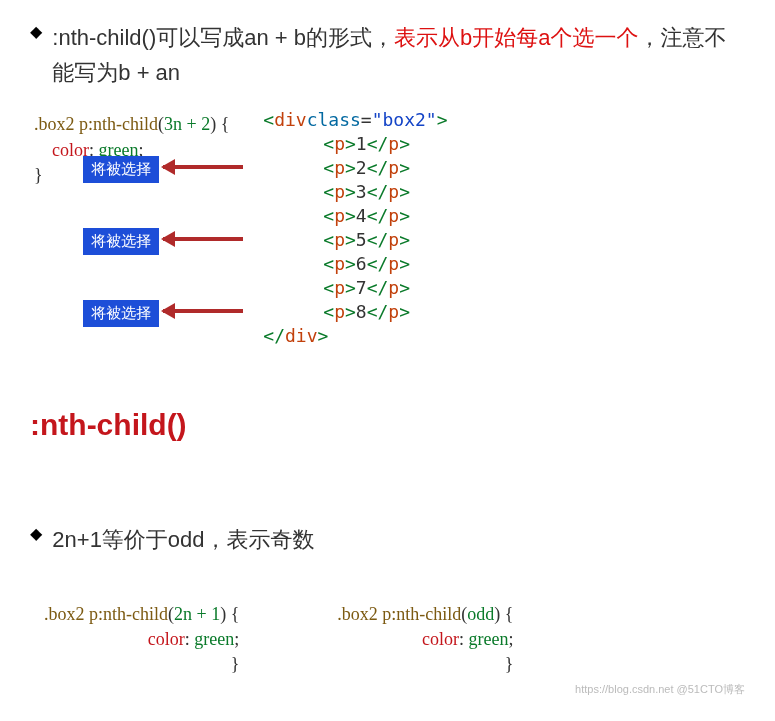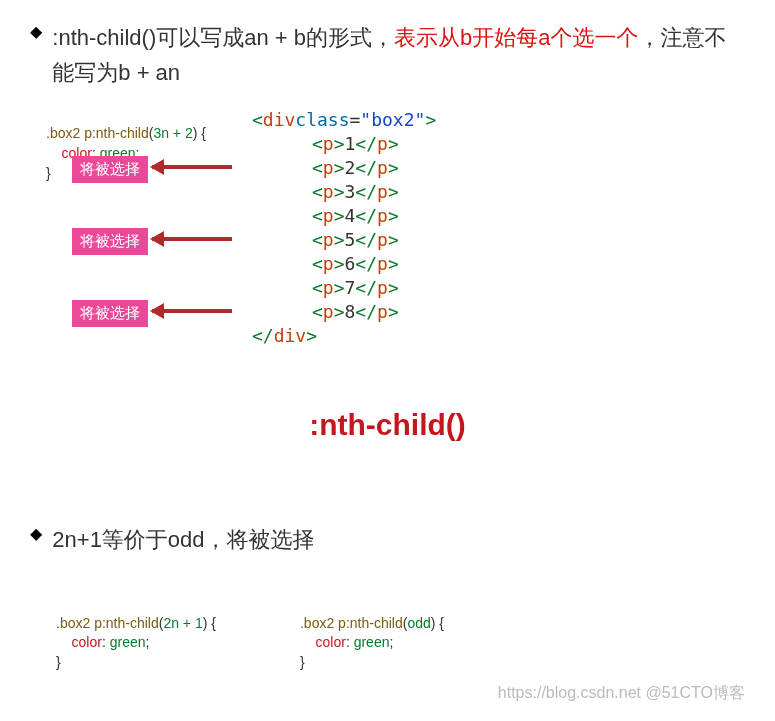--- a/index.html
+++ b/index.html
@@ -23,32 +23,32 @@
     margin-right: 10px;
     margin-top: 2px;
     color: #000;
   }
   .bullet-text {
     line-height: 1.6;
     font-size: 22px;
   }
   .red { color: #d11; }
   .heading {
-    text-align: center;
+    text-align: left;
     font-size: 30px;
     font-weight: bold;
     color: #c4161c;
     margin: 60px 0 80px 0;
   }
 
   pre.code {
-    font-family: Liberation Sans, sans-serif;
-    font-size: 14px;
+    font-family: Liberation Serif, serif;
+    font-size: 18px;
     line-height: 1.4;
-    margin: 16px;
+    margin: 4px;
     white-space: pre;
   }
   .kw-sel { color: #7c5a12; }
   .kw-num { color: #0a7a2a; }
   .kw-prop { color: #c4161c; }
   .kw-val { color: #0a7a2a; }
   .kw-tag { color: #c2410c; }
   .kw-attr { color: #0369a1; }
   .kw-str { color: #1444c7; }
   .kw-punc { color: #333; }
@@ -72,21 +72,21 @@
     line-height: 1.35;
   }
   .html-row {
     display: flex;
     align-items: center;
     position: relative;
     height: 24px;
   }
   .html-row .indent { width: 60px; display:inline-block; }
   .badge {
-    background: #ec4899;
+    background: #1d4ed8;
     color: #fff;
     font-size: 15px;
     padding: 3px 8px;
     white-space: nowrap;
     position: absolute;
     left: -180px;
     top: 0px;
   }
   .arrow {
     position: absolute;
@@ -103,30 +103,31 @@
     top: -6px;
     border-right: 14px solid #b02a2a;
     border-top: 8px solid transparent;
     border-bottom: 8px solid transparent;
   }
   .lt, .gt, .sl { color: #0a7a2a; }
   .txt { color: #333; }
 
   .section3-body {
     display: flex;
-    gap: 52px;
+    gap: 90px;
     margin-top: 40px;
     margin-left: 10px;
+    text-align: right;
   }
 
   .watermark {
     position: absolute;
     right: 30px;
     bottom: 4px;
-    font-size: 16px;
+    font-size: 11px;
     color: #bbb;
   }
 </style>
 </head>
 <body>
 
 <div class="bullet-row">
   <span class="diamond">◆</span>
   <div class="bullet-text">
     <span>:nth-child()可以写成an + b的形式，</span><span class="red">表示从b开始每a个选一个</span><span>，注意不能写为b + an</span>
@@ -241,21 +242,21 @@
           <span class="gt">&gt;</span>
         </div>
       </div>
   </div>
 </div>
 
 <div class="heading">:nth-child()</div>
 
 <div class="bullet-row">
   <span class="diamond">◆</span>
-  <div class="bullet-text">2n+1等价于odd，将被选择</div>
+  <div class="bullet-text">2n+1等价于odd，表示奇数</div>
 </div>
 
 <div class="section3-body">
   <pre class="code"><span class="kw-sel">.box2 p:nth-child</span><span class="kw-punc">(</span><span class="kw-num">2n + 1</span><span class="kw-punc">) {</span>
     <span class="kw-prop">color</span><span class="kw-punc">: </span><span class="kw-val">green</span><span class="kw-punc">;</span>
 <span class="kw-punc">}</span></pre>
 
   <pre class="code"><span class="kw-sel">.box2 p:nth-child</span><span class="kw-punc">(</span><span class="kw-num">odd</span><span class="kw-punc">) {</span>
     <span class="kw-prop">color</span><span class="kw-punc">: </span><span class="kw-val">green</span><span class="kw-punc">;</span>
 <span class="kw-punc">}</span></pre>

